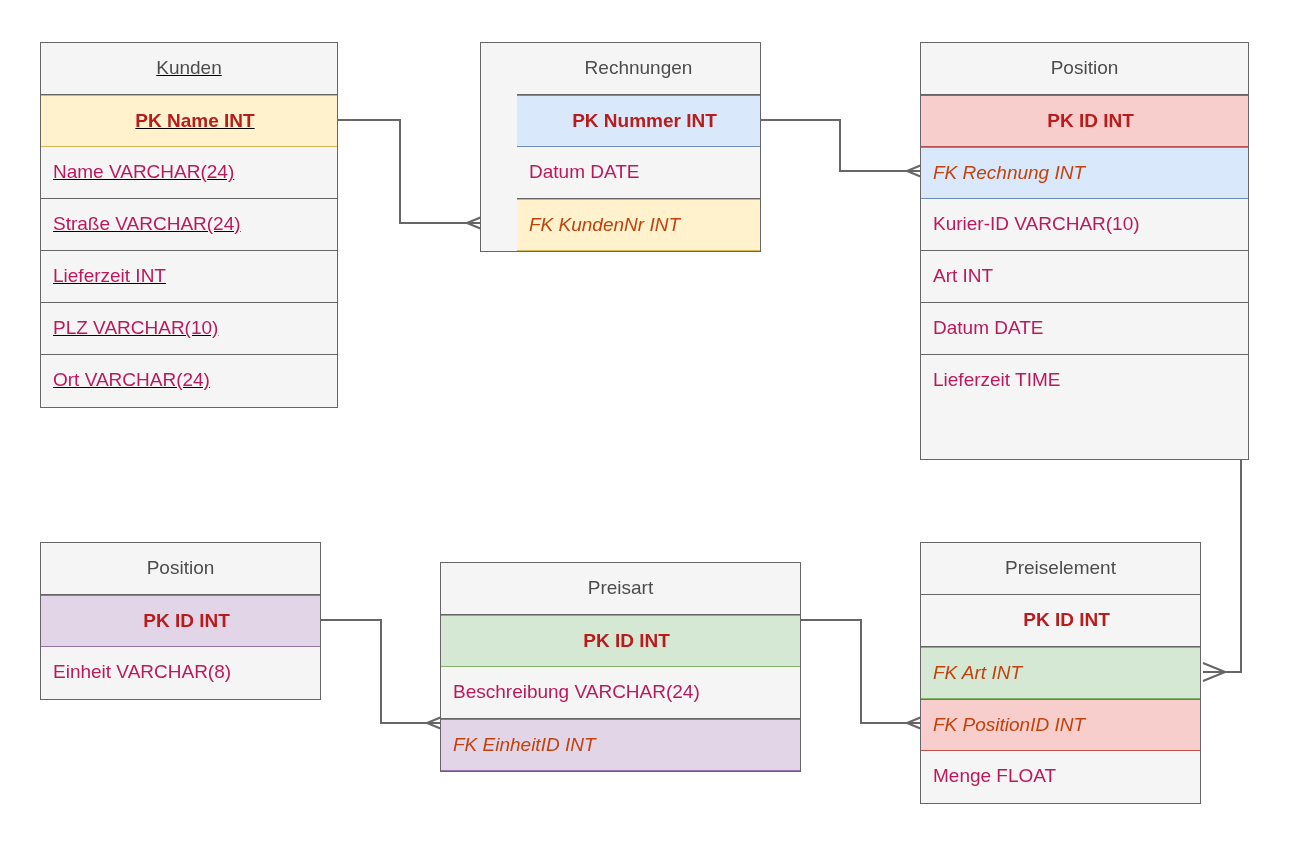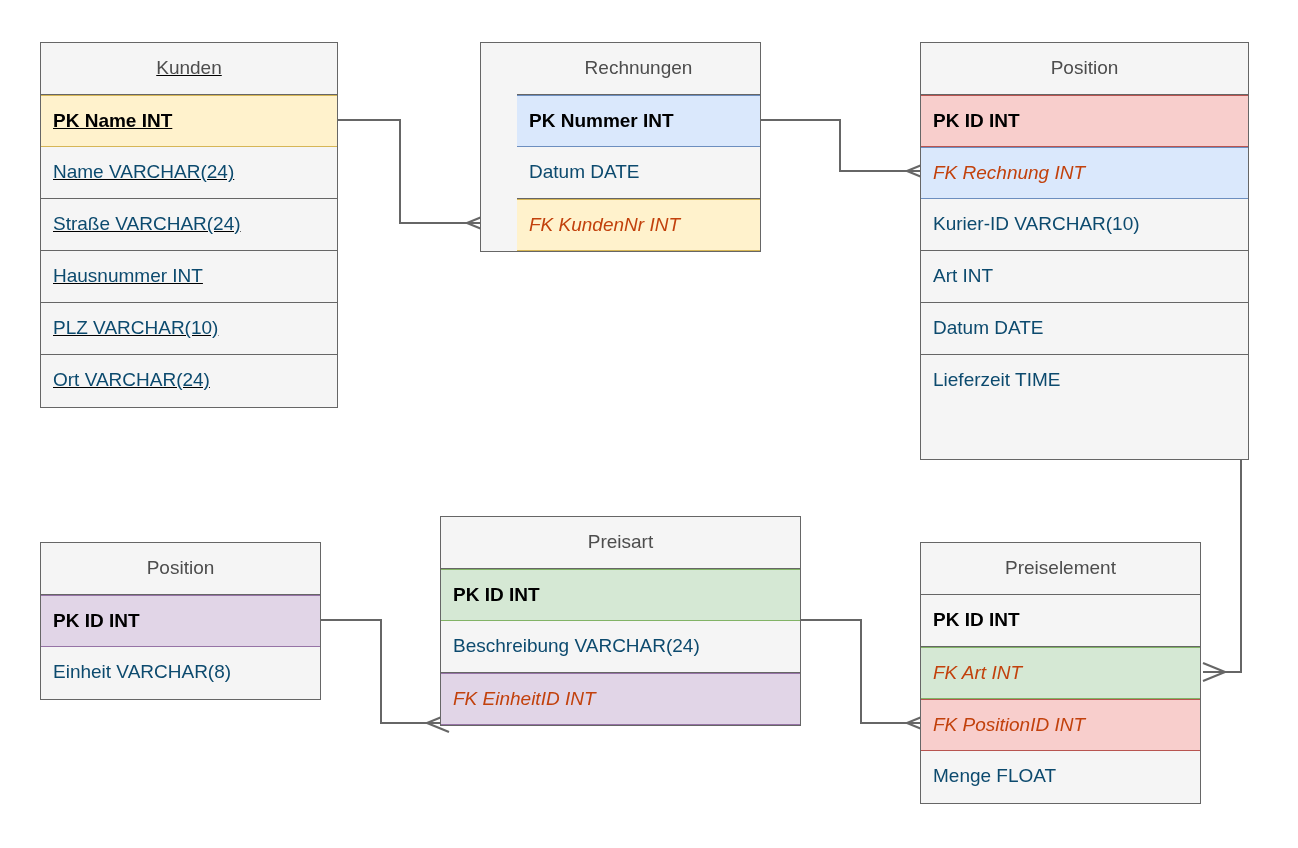--- a/index.html
+++ b/index.html
@@ -44,32 +44,33 @@
     border-bottom: 1px solid #666666;
     white-space: nowrap;
     overflow: hidden;
   }
   .attr {
     box-sizing: border-box;
     height: 52px;
     line-height: 50px;
     padding-left: 12px;
     font-size: 19px;
-    color: #0c4a6e;
+    color: #be185d;
     background: #f5f5f5;
     border-bottom: 1px solid #666666;
     white-space: nowrap;
     overflow: hidden;
   }
   .attr:last-child {
     border-bottom: none;
   }
   .attr.pk {
     font-weight: bold;
-    color: #000000;
+    color: #b91c1c;
+    text-align: center;
   }
   .attr.fk {
     font-style: italic;
     color: #c2410c;
   }
   
   .attr.tint {
     border-top: 1px solid transparent;
     border-bottom: 1px solid transparent;
   }
@@ -106,21 +107,21 @@
         <path d="M907,723 L929,714 M907,723 L929,723 M907,723 L929,732" fill="none" stroke="#666666" stroke-width="2"></path>
       </g>
     </svg>
 
   <div id="entity-layer">
       <div class="entity" style="left: 40px; top: 42px; width: 298px; height: 366px; text-decoration: underline;">
         <div class="entity-header">Kunden</div>
         <div class="attr pk tint tint-yellow">PK Name INT</div>
         <div class="attr">Name VARCHAR(24)</div>
         <div class="attr">Straße VARCHAR(24)</div>
-        <div class="attr">Hausnummer INT</div>
+        <div class="attr">Lieferzeit INT</div>
         <div class="attr">PLZ VARCHAR(10)</div>
         <div class="attr">Ort VARCHAR(24)</div>
       </div>
       <div class="entity" style="left: 480px; top: 42px; width: 281px; height: 210px; padding-left: 36px;">
         <div class="entity-header">Rechnungen</div>
         <div class="attr pk tint tint-blue">PK Nummer INT</div>
         <div class="attr">Datum DATE</div>
         <div class="attr fk tint tint-yellow">FK KundenNr INT</div>
       </div>
       <div class="entity" style="left: 920px; top: 42px; width: 329px; height: 418px;">
@@ -130,21 +131,21 @@
         <div class="attr">Kurier-ID VARCHAR(10)</div>
         <div class="attr">Art INT</div>
         <div class="attr">Datum DATE</div>
         <div class="attr">Lieferzeit TIME</div>
       </div>
       <div class="entity" style="left: 40px; top: 542px; width: 281px; height: 158px;">
         <div class="entity-header">Position</div>
         <div class="attr pk tint tint-purple">PK ID INT</div>
         <div class="attr">Einheit VARCHAR(8)</div>
       </div>
-      <div class="entity" style="left: 440px; top: 516px; width: 361px; height: 210px;">
+      <div class="entity" style="left: 440px; top: 562px; width: 361px; height: 210px;">
         <div class="entity-header">Preisart</div>
         <div class="attr pk tint tint-green">PK ID INT</div>
         <div class="attr">Beschreibung VARCHAR(24)</div>
         <div class="attr fk tint tint-purple">FK EinheitID INT</div>
       </div>
       <div class="entity" style="left: 920px; top: 542px; width: 281px; height: 262px;">
         <div class="entity-header">Preiselement</div>
         <div class="attr pk">PK ID INT</div>
         <div class="attr fk tint tint-green">FK Art INT</div>
         <div class="attr fk tint tint-red">FK PositionID INT</div>

